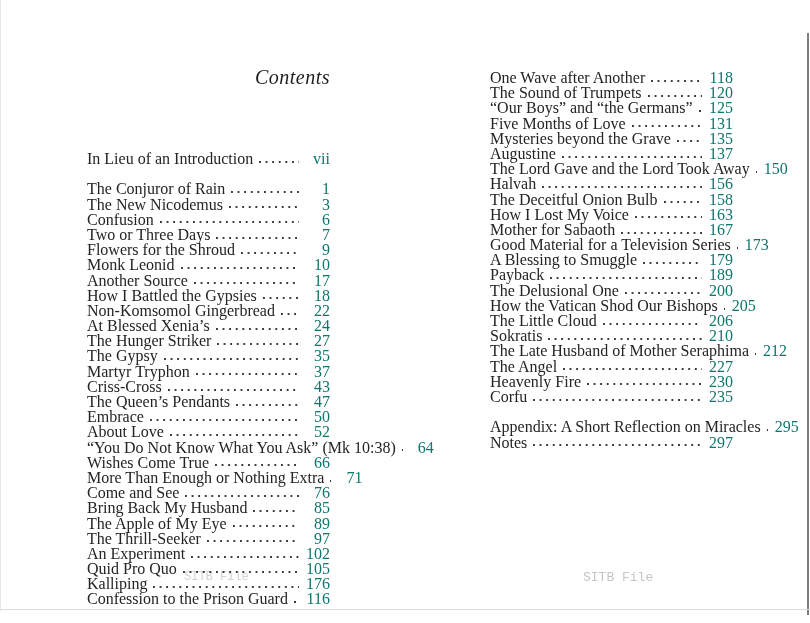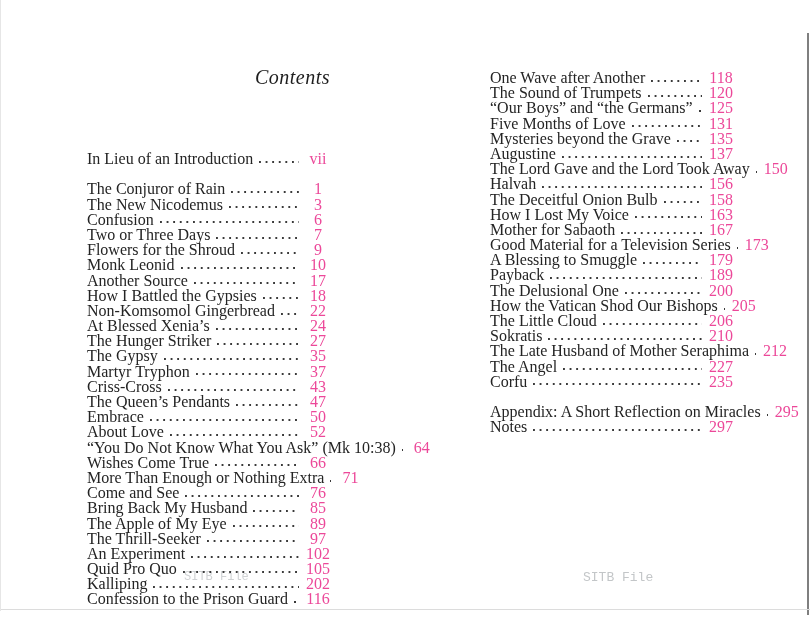--- a/index.html
+++ b/index.html
@@ -61,22 +61,22 @@
     bottom: 3.5px;
     height: 2px;
     background-image: radial-gradient(circle at 1px 1px, #3a3a3a 0.85px, rgba(0,0,0,0) 1.15px);
     background-size: 6.6px 2px;
     background-repeat: repeat-x;
   }
   .toc-row .pg {
     flex: 0 0 auto;
     min-width: 24px;
     margin-left: 4px;
-    text-align: center;
-    color: #ec4899;
+    text-align: right;
+    color: #0f766e;
   }
   .gap { height: 15.2px; }
   .watermark {
     position: absolute;
     font-family: Liberation Mono, monospace;
     z-index: 1;
   }
   .wm-right {
     left: 583px;
     top: 570px;
@@ -259,21 +259,21 @@
           <span class="pg">102</span>
         </div>
         <div class="toc-row">
           <span class="t">Quid Pro Quo</span>
           <span class="dots"></span>
           <span class="pg">105</span>
         </div>
         <div class="toc-row">
           <span class="t">Kalliping</span>
           <span class="dots"></span>
-          <span class="pg">202</span>
+          <span class="pg">176</span>
         </div>
         <div class="toc-row">
           <span class="t">Confession to the Prison Guard</span>
           <span class="dots"></span>
           <span class="pg">116</span>
         </div>
       </div>
   </div>
 
   <div class="col col-right">
@@ -370,20 +370,25 @@
         </div>
         <div class="toc-row">
           <span class="t">The Late Husband of Mother Seraphima</span>
           <span class="dots"></span>
           <span class="pg">212</span>
         </div>
         <div class="toc-row">
           <span class="t">The Angel</span>
           <span class="dots"></span>
           <span class="pg">227</span>
+        </div>
+        <div class="toc-row">
+          <span class="t">Heavenly Fire</span>
+          <span class="dots"></span>
+          <span class="pg">230</span>
         </div>
         <div class="toc-row">
           <span class="t">Corfu</span>
           <span class="dots"></span>
           <span class="pg">235</span>
         </div>
       </div>
     <div class="gap"></div>
     <div>
         <div class="toc-row">

